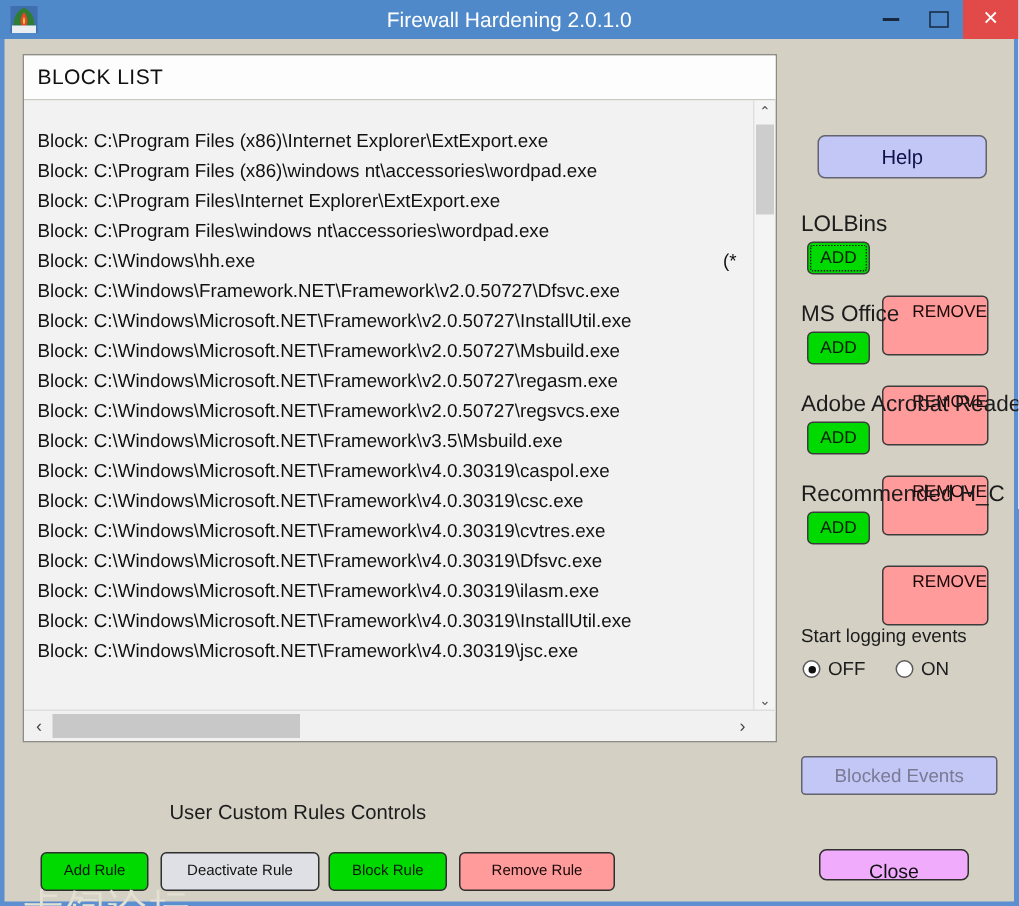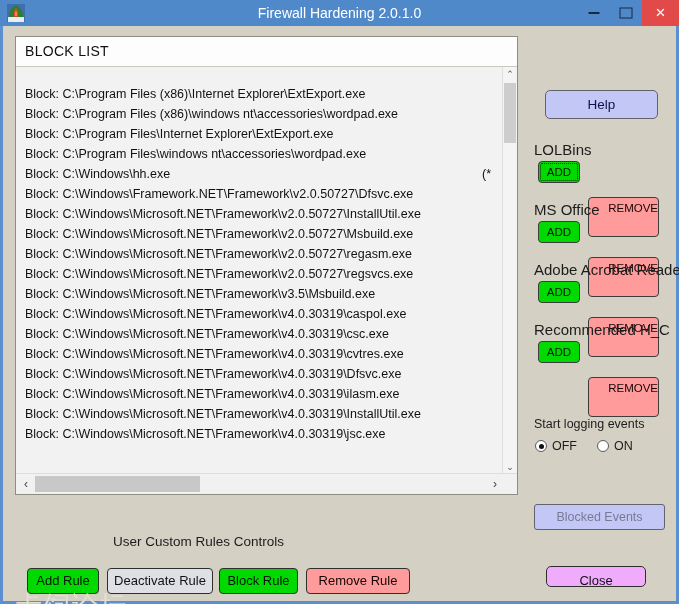--- a/index.html
+++ b/index.html
@@ -339,21 +339,21 @@
     font-size: 13.5px;
     color: #1c1c1c;
     font-family: "Liberation Sans", sans-serif;
   }
   .bottom-btn {
     position: absolute;
     top: 542px;
     height: 26px;
     border: 1px solid #2f2f2f;
     border-radius: 4px;
-    font-size: 13px;
+    font-size: 10px;
     text-align: center;
     line-height: 24px;
     box-sizing: border-box;
     font-family: "Liberation Sans", sans-serif;
   }
   #btn-add-rule {
     left: 24px; width: 72px;
     background: #00da00;
     color: #041604;
   }

